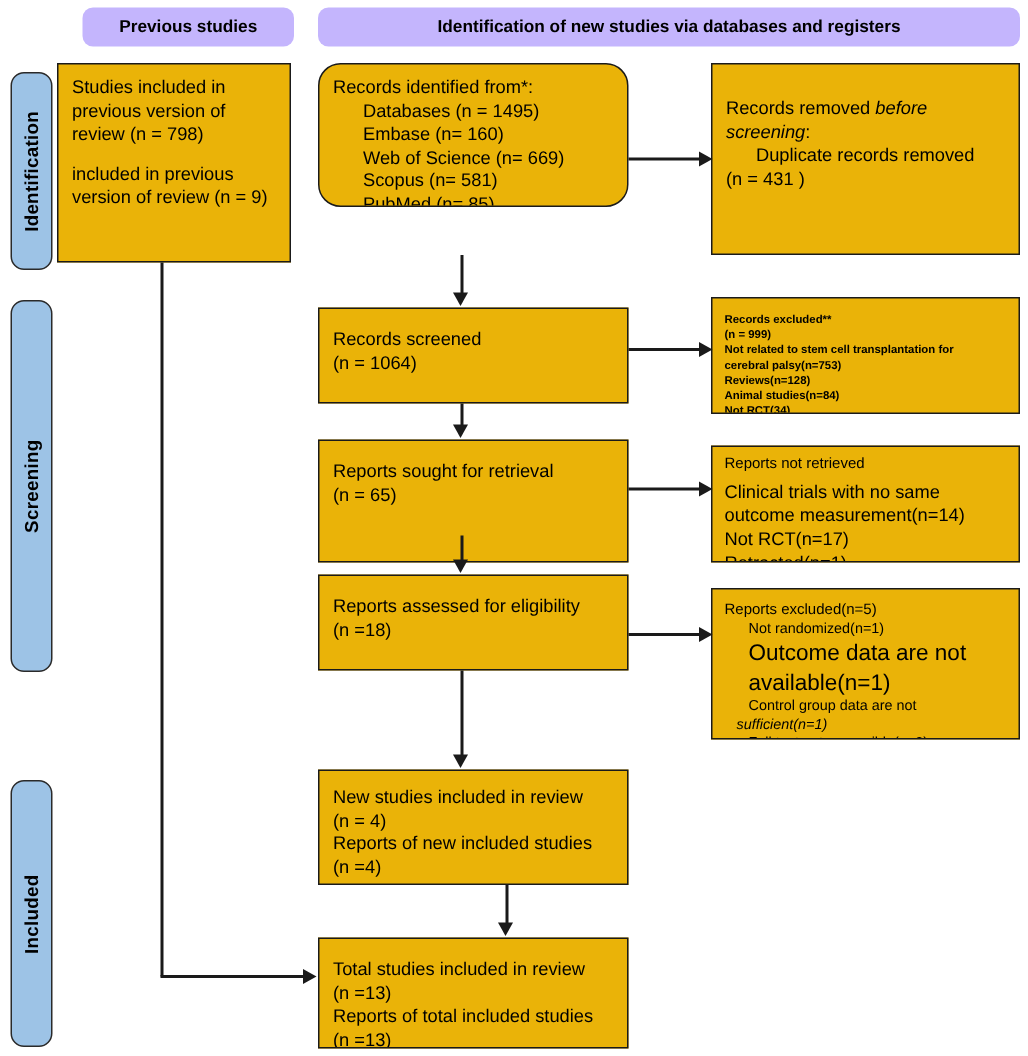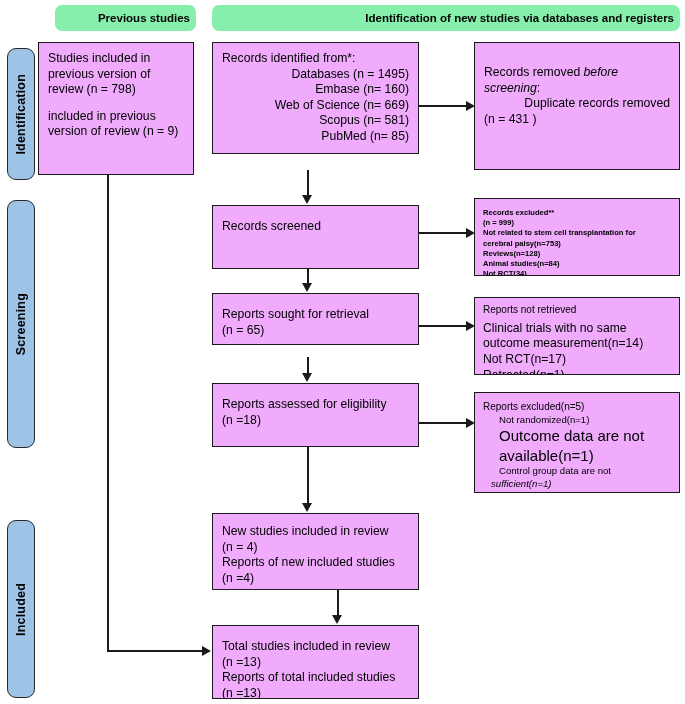--- a/index.html
+++ b/index.html
@@ -37,58 +37,57 @@
     font-weight: bold;
     font-size: 12.5px;
     letter-spacing: 0.2px;
     white-space: nowrap;
     color: #000;
   }
 
   
   .banner {
     position: absolute;
-    background: #86efac;
+    background: #c4b5fd;
     border-radius: 7px;
     box-sizing: border-box;
     display: flex;
     align-items: center;
-    justify-content: flex-end;
+    justify-content: center;
     font-weight: bold;
     font-size: 11.5px;
     color: #000;
     text-align: center;
     padding: 0 6px;
   }
 
   
   .box {
     position: absolute;
-    background: #f0abfc;
+    background: #eab308;
     border: 1.6px solid #1a1a1a;
     box-sizing: border-box;
     padding: 8px 9px;
     font-size: 12.2px;
     line-height: 1.28;
     color: #000;
     overflow: hidden;
   }
   .box.small-text {
     font-size: 7.6px;
     line-height: 1.34;
     font-weight: bold;
   }
   .box .hdr {
     font-size: 12.2px;
     font-weight: normal;
     line-height: 1.28;
   }
   .box .indent {
     padding-left: 20px;
-    text-align: right;
   }
   .box .indent-sm {
     padding-left: 16px;
   }
   .ital {
     font-style: italic;
     text-align: right;
   }
   .spacer {
     height: 11px;
@@ -144,51 +143,52 @@
 
   <div class="box" style="left:38px; top:42px; width:156px; height:133px;">
     <div>Studies included in</div>
     <div>previous version of</div>
     <div>review (n = 798)</div>
     <div class="spacer"></div>
     <div>included in previous</div>
     <div>version of review (n = 9)</div>
   </div>
 
-  <div class="box" style="left:212px; top:42px; width:207px; height:112px;">
+  <div class="box" style="left:212px; top:42px; width:207px; height:96px;border-radius:15px;">
     <div class="hdr">Records identified from*:</div>
     <div class="indent">Databases (n = 1495)</div>
     <div class="indent">Embase (n= 160)</div>
     <div class="indent">Web of Science (n= 669)</div>
     <div class="indent">Scopus (n= 581)</div>
     <div class="indent">PubMed (n= 85)</div>
   </div>
 
   <div class="box" style="left:474px; top:42px; width:206px; height:128px; padding-top:22px;">
     <div><span>Records removed </span><span class="ital">before</span></div>
     <div><span class="ital">screening</span><span>:</span></div>
     <div class="indent">Duplicate records removed</div>
     <div>(n = 431 )</div>
   </div>
 
   <div class="box" style="left:212px; top:205px; width:207px; height:64px; padding-top:13px;">
     <div>Records screened</div>
+    <div>(n = 1064)</div>
   </div>
 
   <div class="box small-text" style="left:474px; top:198px; width:206px; height:78px; padding:9px 8px;">
     <div>Records excluded**</div>
     <div>(n = 999)</div>
     <div>Not related to stem cell transplantation for</div>
     <div>cerebral palsy(n=753)</div>
     <div>Reviews(n=128)</div>
     <div>Animal studies(n=84)</div>
     <div>Not RCT(34)</div>
   </div>
 
-  <div class="box" style="left:212px; top:293px; width:207px; height:52px; padding-top:13px;">
+  <div class="box" style="left:212px; top:293px; width:207px; height:82px; padding-top:13px;">
     <div>Reports sought for retrieval</div>
     <div>(n = 65)</div>
   </div>
 
   <div class="box" style="left:474px; top:297px; width:206px; height:78px; padding:6px 8px;">
     <div style="font-size:10px; font-weight:normal; margin-bottom:4px;">Reports not retrieved</div>
     <div class="small-text">Clinical trials with no same outcome measurement(n=14)</div>
     <div class="small-text">Not RCT(n=17)</div>
     <div class="small-text">Retracted(n=1)</div>
 

